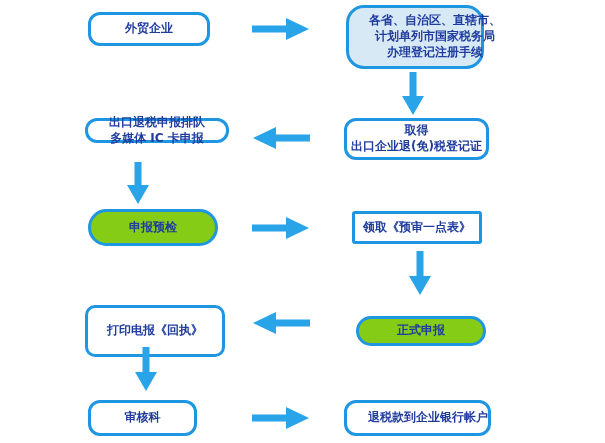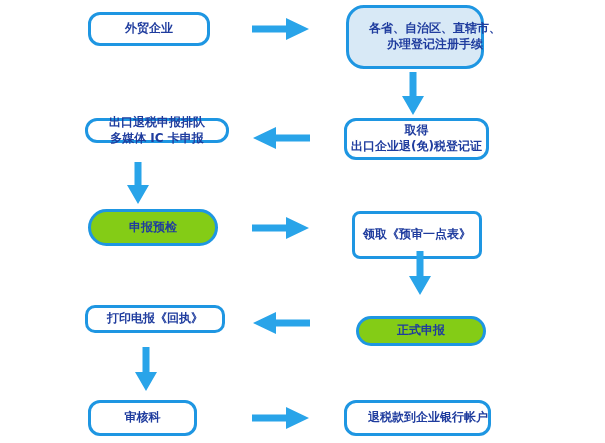--- a/index.html
+++ b/index.html
@@ -52,20 +52,21 @@
   </div>
 
   <div class="arrow" style="left:252px; top:17px;">
     <svg width="58" height="24" viewBox="0 0 58 24">
       <polygon points="0,8.5 34,8.5 34,1 57,12 34,23 34,15.5 0,15.5"></polygon>
     </svg>
   </div>
 
   <div class="node fill-blue big-radius" style="left:346px; top:5px; width:138px; height:64px;">
     <span>各省、自治区、直辖市、</span>
+    <span>计划单列市国家税务局</span>
     <span>办理登记注册手续</span>
   </div>
 
   <div class="arrow" style="left:401px; top:72px;">
     <svg width="24" height="44" viewBox="0 0 24 44">
       <polygon points="8.5,0 15.5,0 15.5,24 23,24 12,43 1,24 8.5,24"></polygon>
     </svg>
   </div>
 
   <div class="node fill-white" style="left:344px; top:118px; width:145px; height:42px;">
@@ -93,41 +94,41 @@
   <div class="node fill-cream stadium" style="left:88px; top:209px; width:130px; height:37px;">
     <span>申报预检</span>
   </div>
 
   <div class="arrow" style="left:252px; top:216px;">
     <svg width="58" height="24" viewBox="0 0 58 24">
       <polygon points="0,8.5 34,8.5 34,1 57,12 34,23 34,15.5 0,15.5"></polygon>
     </svg>
   </div>
 
-  <div class="node fill-white" style="left:352px; top:211px; width:130px; height:48px; border-radius:8px;">
+  <div class="node fill-white" style="left:352px; top:211px; width:130px; height:33px; border-radius:3px;">
     <span>领取《预审一点表》</span>
   </div>
 
   <div class="arrow" style="left:408px; top:251px;">
     <svg width="24" height="45" viewBox="0 0 24 45">
       <polygon points="8.5,0 15.5,0 15.5,25 23,25 12,44 1,25 8.5,25"></polygon>
     </svg>
   </div>
 
   <div class="node fill-cream stadium" style="left:356px; top:316px; width:130px; height:30px;">
     <span>正式申报</span>
   </div>
 
   <div class="arrow" style="left:252px; top:311px;">
     <svg width="58" height="24" viewBox="0 0 58 24">
       <polygon points="58,8.5 24,8.5 24,1 1,12 24,23 24,15.5 58,15.5"></polygon>
     </svg>
   </div>
 
-  <div class="node fill-white" style="left:85px; top:305px; width:140px; height:28px; border-radius:10px;">
+  <div class="node fill-white" style="left:85px; top:305px; width:140px; height:52px; border-radius:10px;">
     <span>打印电报《回执》</span>
   </div>
 
   <div class="arrow" style="left:134px; top:347px;">
     <svg width="24" height="45" viewBox="0 0 24 45">
       <polygon points="8.5,0 15.5,0 15.5,25 23,25 12,44 1,25 8.5,25"></polygon>
     </svg>
   </div>
 
   <div class="node fill-white" style="left:88px; top:400px; width:109px; height:36px;">

